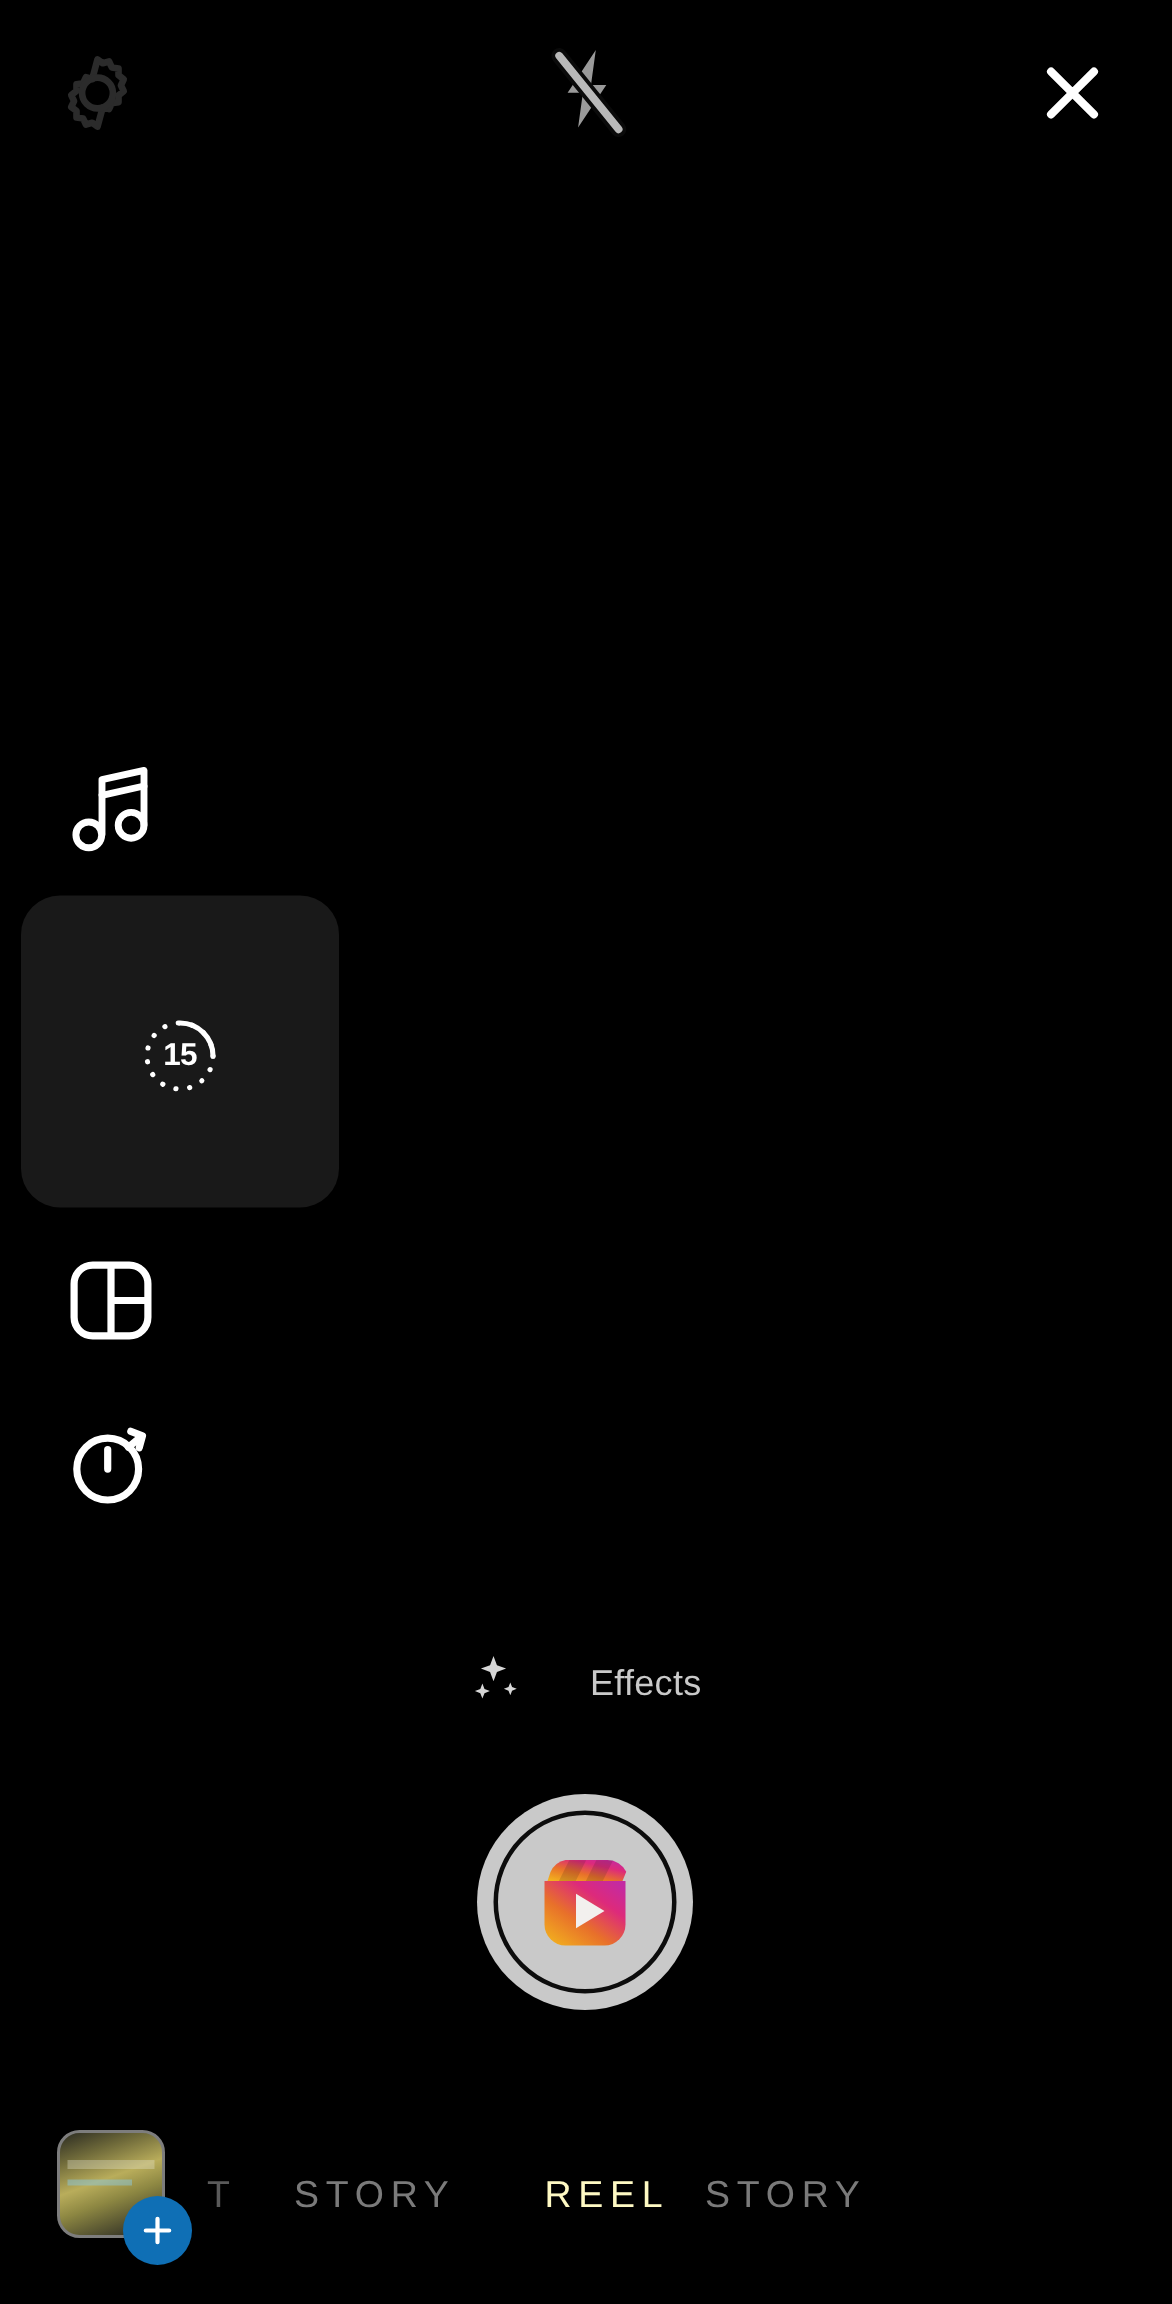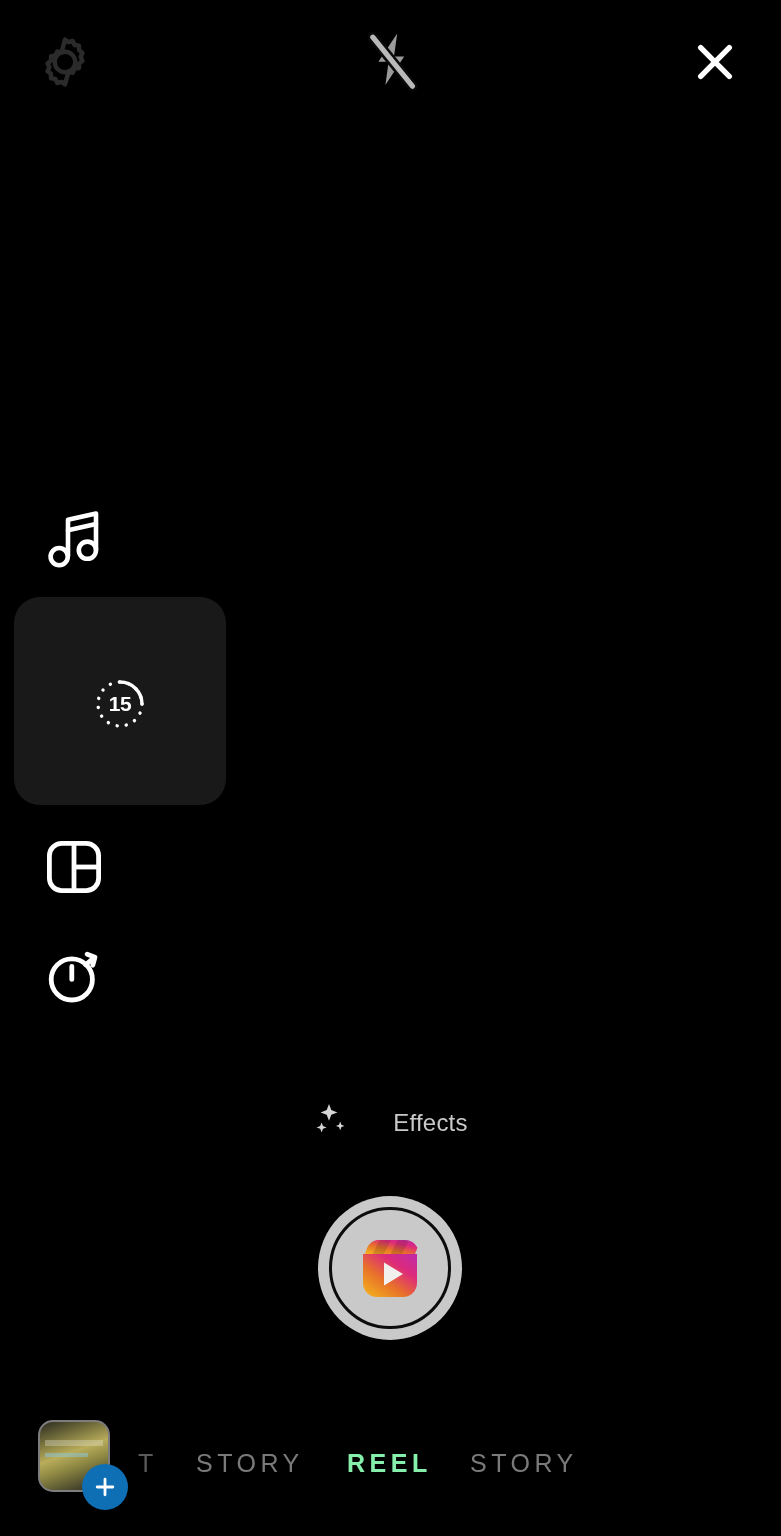--- a/index.html
+++ b/index.html
@@ -79,21 +79,21 @@
   .plus-badge{position:absolute;left:44px;top:44px;width:46px;height:46px;border-radius:50%;
               background:#0f6fb5;display:flex;align-items:center;justify-content:center;}
   .plus-badge svg{display:block;}
 
   .modes{position:absolute;left:0;right:0;top:34px;height:50px;
          display:flex;align-items:center;}
   .mode{font-size:25px;letter-spacing:4.5px;color:#7a7a7a;font-weight:400;
         white-space:nowrap;}
   .mode.partial{position:absolute;left:138px;color:#5a5a5a;}
   .mode.m-story{position:absolute;left:196px;}
-  .mode.m-reel{position:absolute;left:347px;color:#86efac;font-weight:700;}
+  .mode.m-reel{position:absolute;left:363px;color:#fef9c3;font-weight:400;}
   .mode.m-live{position:absolute;left:470px;}
 </style>
 </head>
 <body>
 
 <div class="screen">
 
   <div class="topbar">
 
     <div class="gear-btn">

